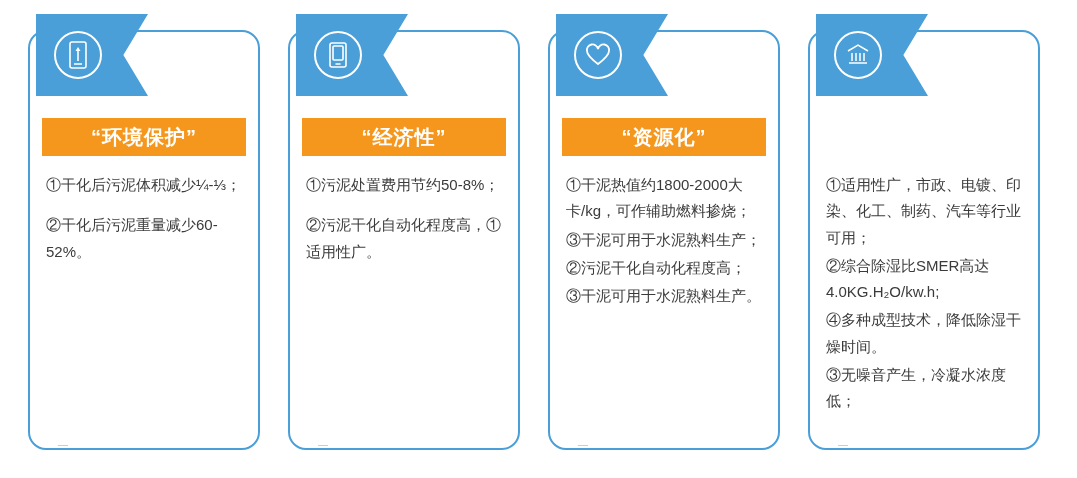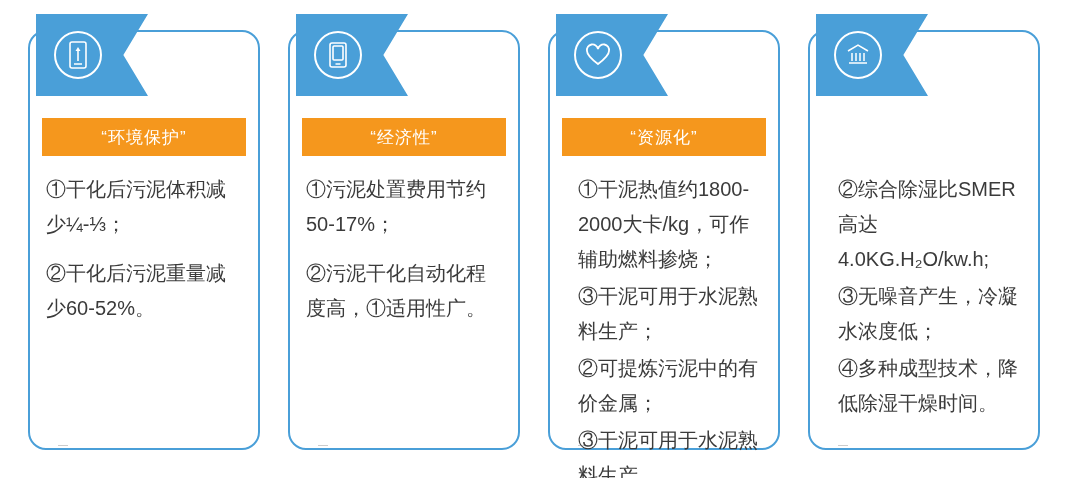--- a/index.html
+++ b/index.html
@@ -77,40 +77,40 @@
     width: 204px;
     height: 38px;
     background: #f5971d;
     z-index: 4;
     display: flex;
     align-items: center;
     justify-content: center;
   }
   .title-bar .title-text {
     color: #ffffff;
-    font-size: 17px;
-    font-weight: normal;
+    font-size: 20px;
+    font-weight: bold;
     letter-spacing: 1px;
     white-space: nowrap;
   }
   .card-text {
     position: absolute;
     left: 18px;
     top: 158px;
     width: 196px;
     color: #3b3b3b;
-    font-size: 20px;
+    font-size: 15px;
     line-height: 1.75;
     z-index: 2;
   }
   .card-text p {
     margin: 0 0 14px 0;
   }
   .card-text p.tight {
-    margin: 0 0 2px 12px;
+    margin: 0 0 2px 0;
   }
   .corner-tick {
     position: absolute;
     bottom: 4px;
     left: 30px;
     width: 10px;
     height: 1px;
     background: #cccccc;
   }
 </style>
@@ -150,63 +150,64 @@
             <rect x="5" y="3" width="16" height="24" rx="2"></rect>
             <rect x="8" y="6" width="10" height="14" rx="1"></rect>
             <line x1="10.5" y1="24" x2="15.5" y2="24"></line>
           </svg>
         </div>
       </div>
       <div class="title-bar">
         <span class="title-text">“经济性”</span>
       </div>
       <div class="card-text">
-        <p>①污泥处置费用节约50-17%；</p>
+        <p>①污泥处置费用节约50-8%；</p>
         <p>②污泥干化自动化程度高，①适用性广。</p>
       </div>
       <div class="corner-tick"></div>
     </div>
 
     <div class="card">
       <div class="card-body"></div>
       <div class="ribbon">
         <div class="ribbon-icon">
           <svg width="28" height="26" viewBox="0 0 28 26" fill="none" stroke="#ffffff" stroke-width="1.8">
             <path d="M14 22 C6 16 3 12 3 9 A5 5 0 0 1 14 7 A5 5 0 0 1 25 9 C25 12 22 16 14 22 Z"></path>
           </svg>
         </div>
       </div>
       <div class="title-bar">
         <span class="title-text">“资源化”</span>
       </div>
       <div class="card-text">
         <p class="tight">①干泥热值约1800-2000大卡/kg，可作辅助燃料掺烧；</p>
         <p class="tight">③干泥可用于水泥熟料生产；</p>
-        <p class="tight">②可提炼污泥中的有价金属；</p>
+        <p class="tight">②污泥干化自动化程度高；</p>
         <p class="tight">③干泥可用于水泥熟料生产。</p>
       </div>
       <div class="corner-tick"></div>
     </div>
 
     <div class="card">
       <div class="card-body"></div>
       <div class="ribbon">
         <div class="ribbon-icon">
           <svg width="28" height="26" viewBox="0 0 28 26" fill="none" stroke="#ffffff" stroke-width="1.5">
             <path d="M4 9 L14 3 L24 9"></path>
             <line x1="8" y1="11" x2="8" y2="19"></line>
             <line x1="12" y1="11" x2="12" y2="19"></line>
             <line x1="16" y1="11" x2="16" y2="19"></line>
             <line x1="20" y1="11" x2="20" y2="19"></line>
             <line x1="5" y1="21" x2="23" y2="21"></line>
           </svg>
         </div>
       </div>
       <div class="card-text">
+        <p class="tight">①适用性广，市政、电镀、印染、化工、制药、汽车等行业可用；</p>
         <p class="tight">②综合除湿比SMER高达4.0KG.H₂O/kw.h;</p>
+        <p class="tight">④多种成型技术，降低除湿干燥时间。</p>
         <p class="tight">③无噪音产生，冷凝水浓度低；</p>
-        <p class="tight">④多种成型技术，降低除湿干燥时间。</p>
       </div>
       <div class="corner-tick"></div>
     </div>
 
   </div>
 </div>
 
 </body></html>

